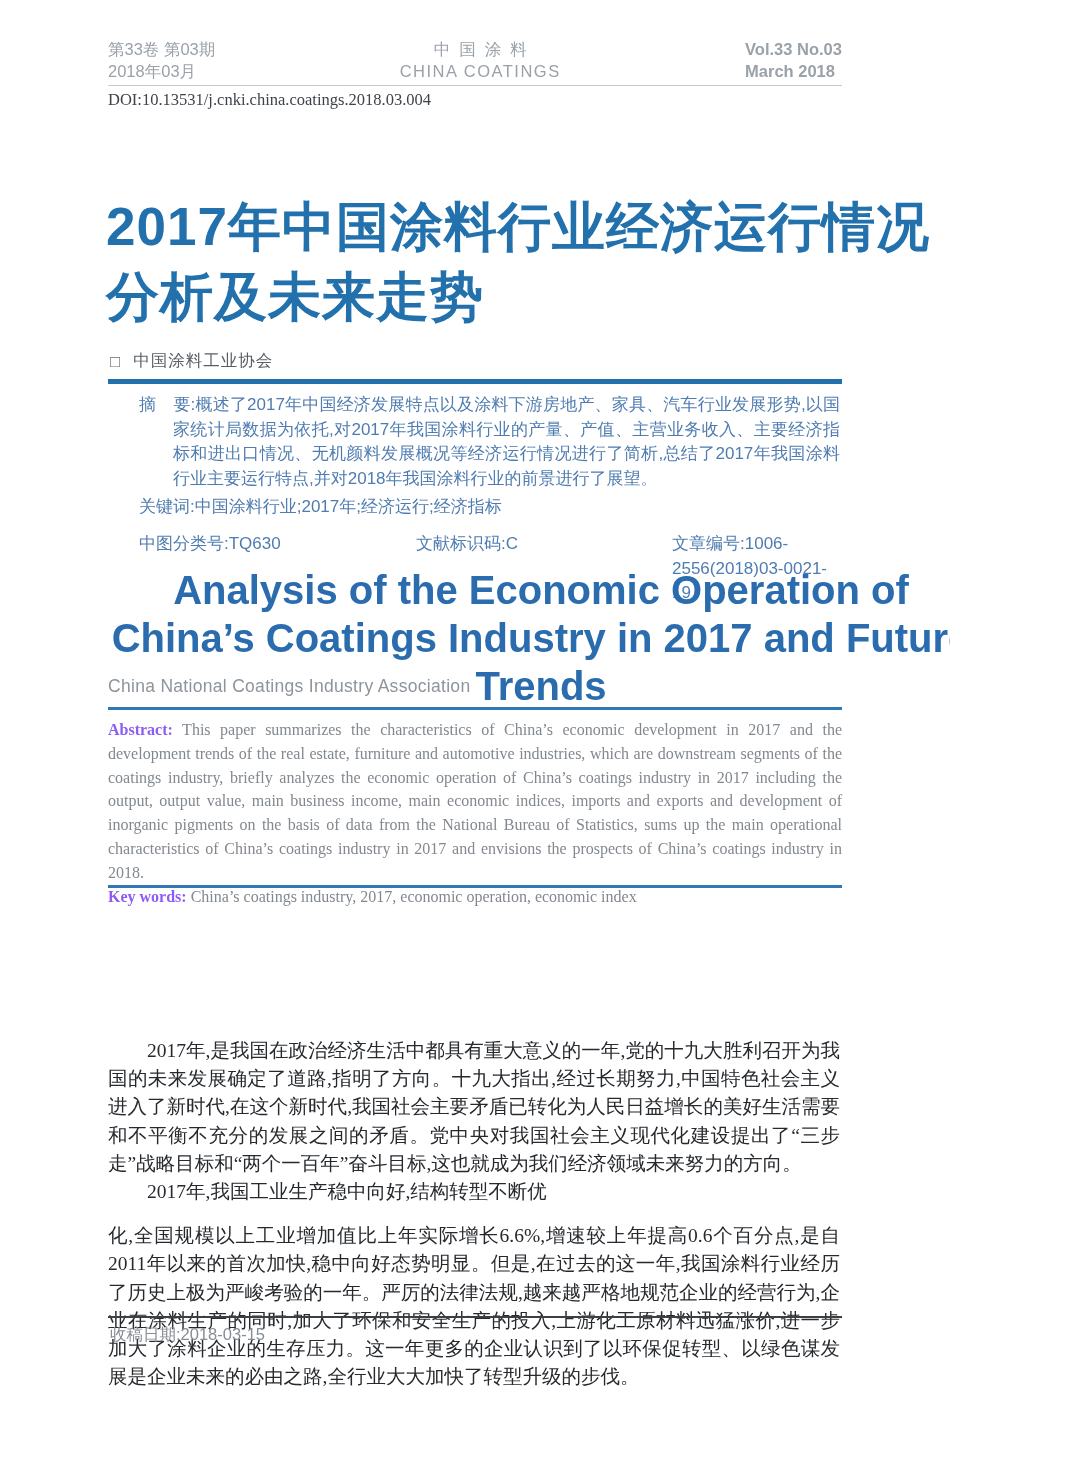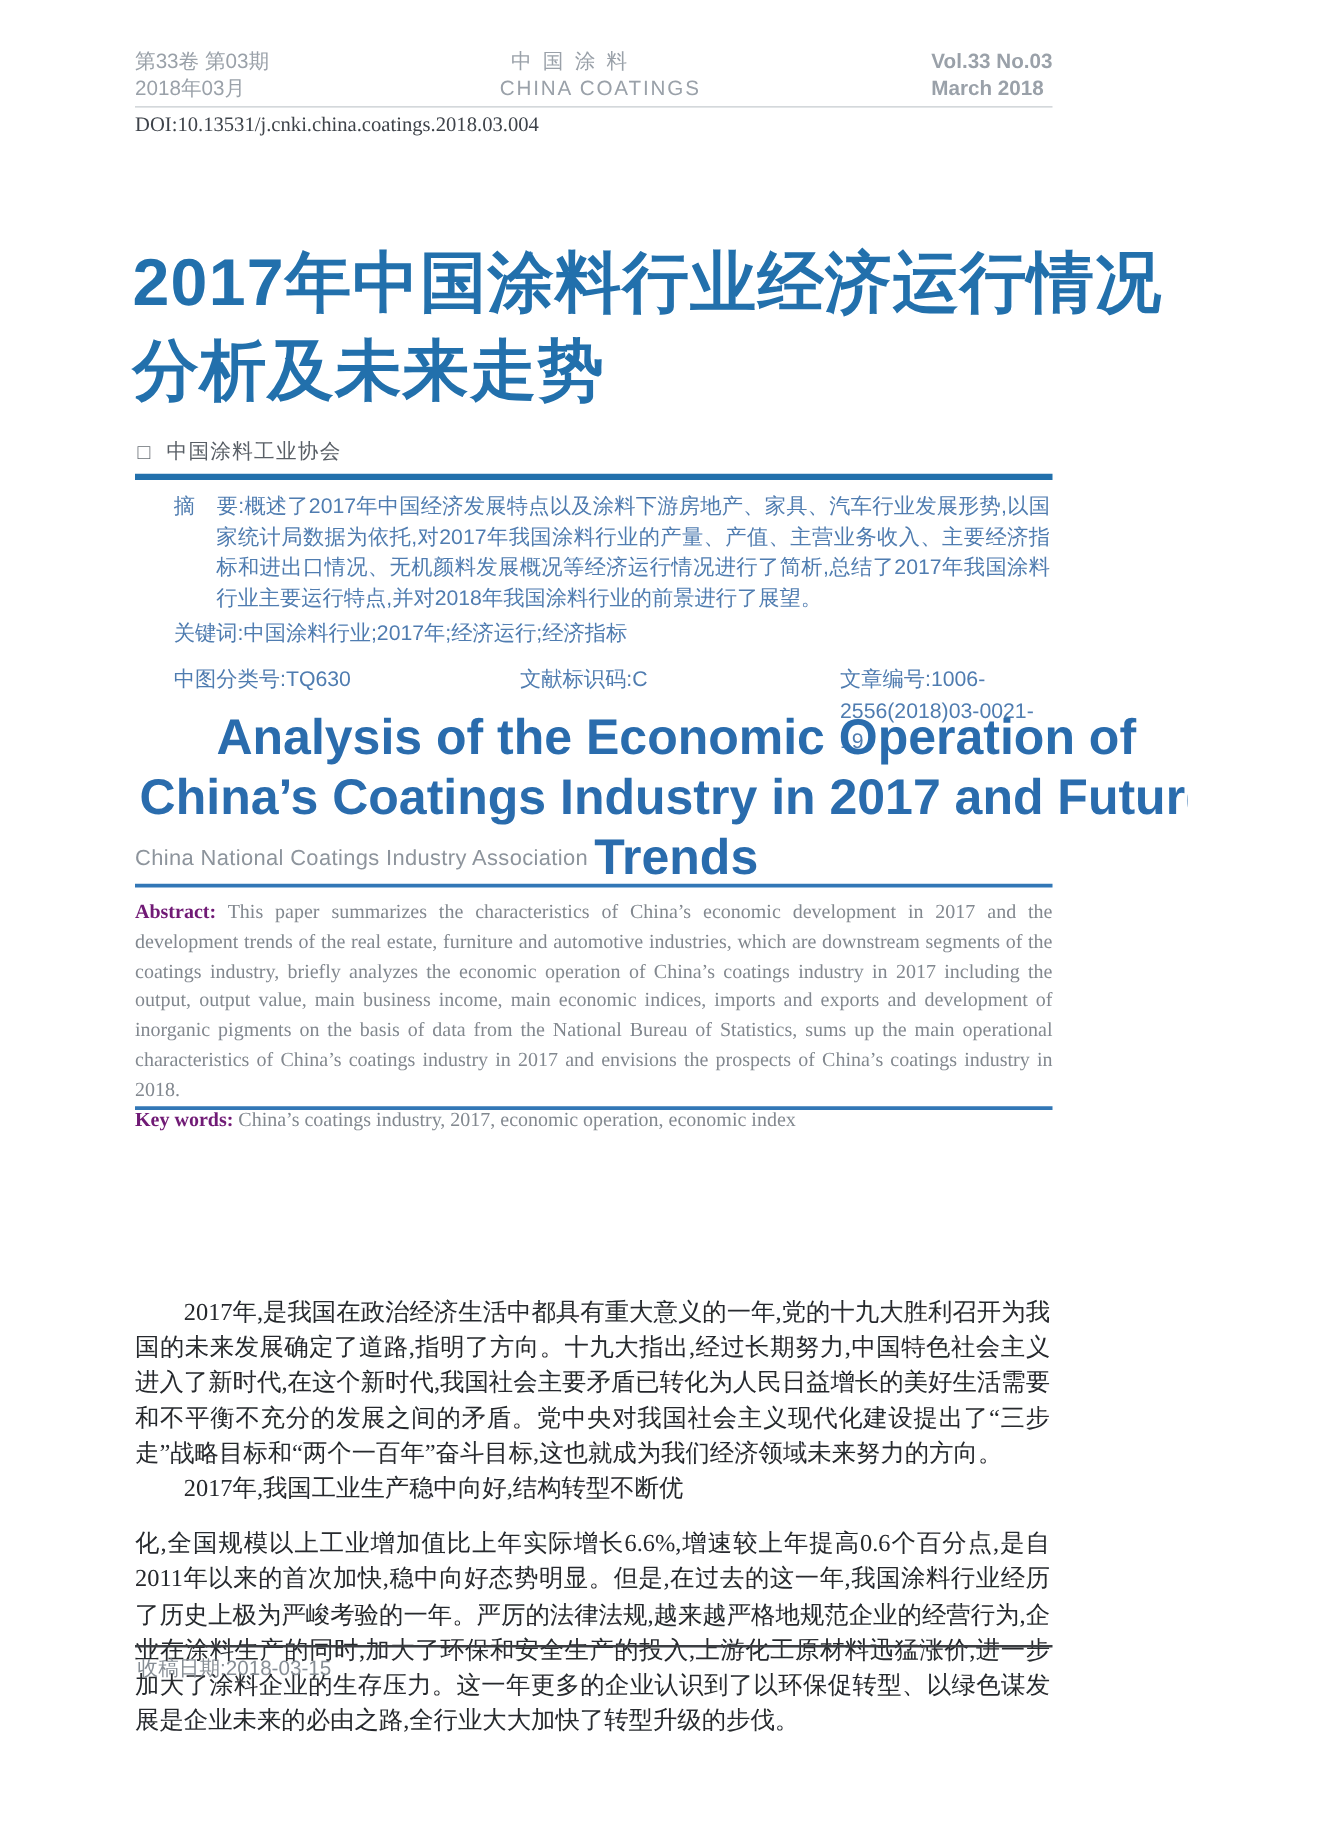--- a/index.html
+++ b/index.html
@@ -2,21 +2,21 @@
 <html><head>
 <meta charset="utf-8">
 <style>
   html,body{margin:0;padding:0;background:#ffffff;}
   .page{position:relative;width:950px;height:1459px;background:#ffffff;overflow:hidden;
         font-family:"Liberation Sans",sans-serif;}
 
   
   .hdr{position:absolute;top:38px;left:108px;right:108px;display:flex;
        justify-content:space-between;color:#9aa1a9;font-size:16.5px;line-height:22px;}
-  .hdr .c{}
+  .hdr .c{text-align:center;}
   .hdr .r{text-align:left;font-weight:bold;}
   .hdr .cn-journal{letter-spacing:9px;padding-left:9px;}
   .hdr .en-journal{letter-spacing:1.5px;}
   .hdr-rule{position:absolute;top:85px;left:108px;right:108px;height:1px;background:#c6cbd0;}
   .doi{position:absolute;top:90px;left:108px;font-family:"Liberation Serif",serif;
        font-size:16.5px;color:#3e434a;}
 
   
   .cn-title{position:absolute;top:192px;left:106px;font-weight:800;font-size:53px;
             line-height:70px;color:#2270ac;letter-spacing:1px;}
@@ -39,21 +39,21 @@
   .en-author{position:absolute;top:676px;left:108px;font-size:17.5px;color:#8d949c;
              letter-spacing:0.3px;}
   .rule2{position:absolute;top:707px;left:108px;right:108px;height:3px;background:#3277b6;}
   .rule3{position:absolute;top:885px;left:108px;right:108px;height:3px;background:#3277b6;}
 
   
   .en-abs{position:absolute;top:718px;left:108px;right:108px;
           font-family:"Liberation Serif",serif;font-size:16px;line-height:23.8px;
           color:#82888f;text-align:justify;}
   .en-abs p{margin:0;}
-  .en-abs b{color:#701a75;}
+  .en-abs b{color:#8b5cf6;}
 
   
   .body-cols{position:absolute;top:1037px;left:108px;right:110px;display:flex;gap:16px;
              font-family:"Liberation Serif",serif;font-size:19.5px;line-height:28.2px;
              color:#26292d;text-align:justify;flex-direction:column;}
   .body-cols .col{flex:1 1 0;}
   .body-cols p{margin:0;}
   .body-cols p.ind{text-indent:2em;}
 
   

